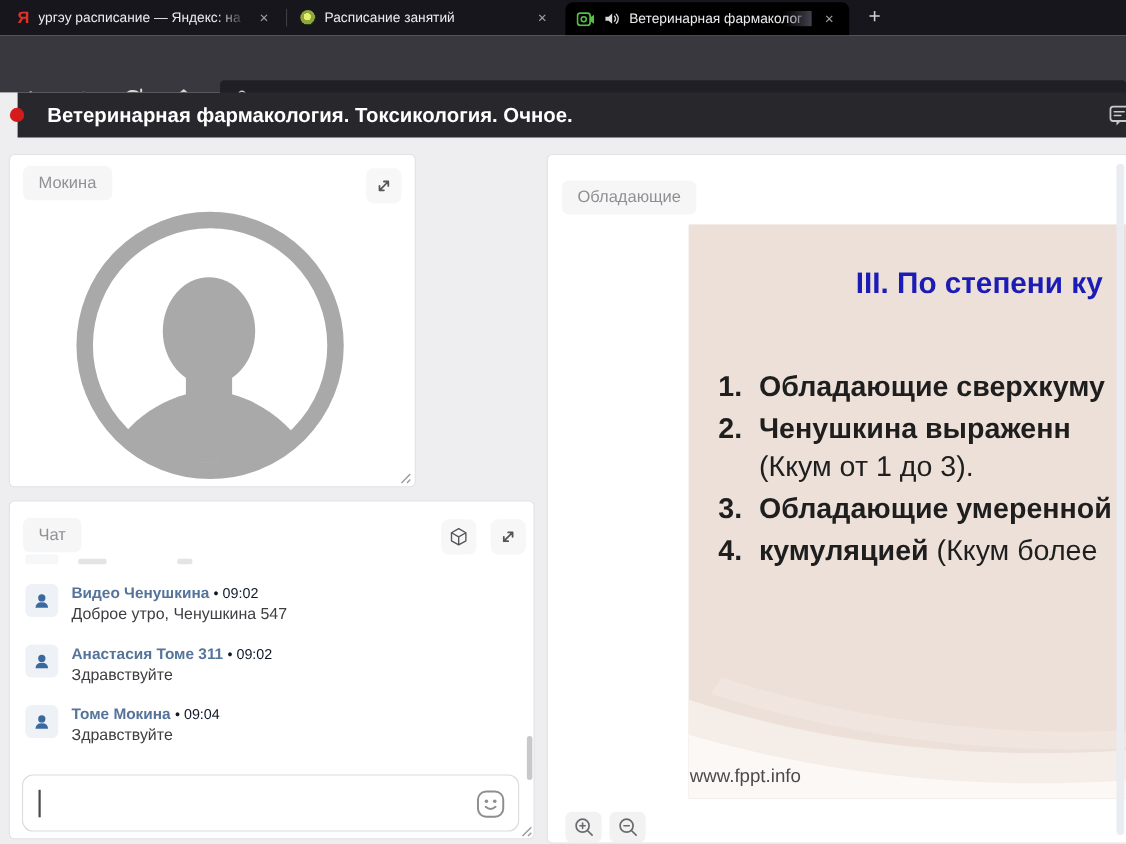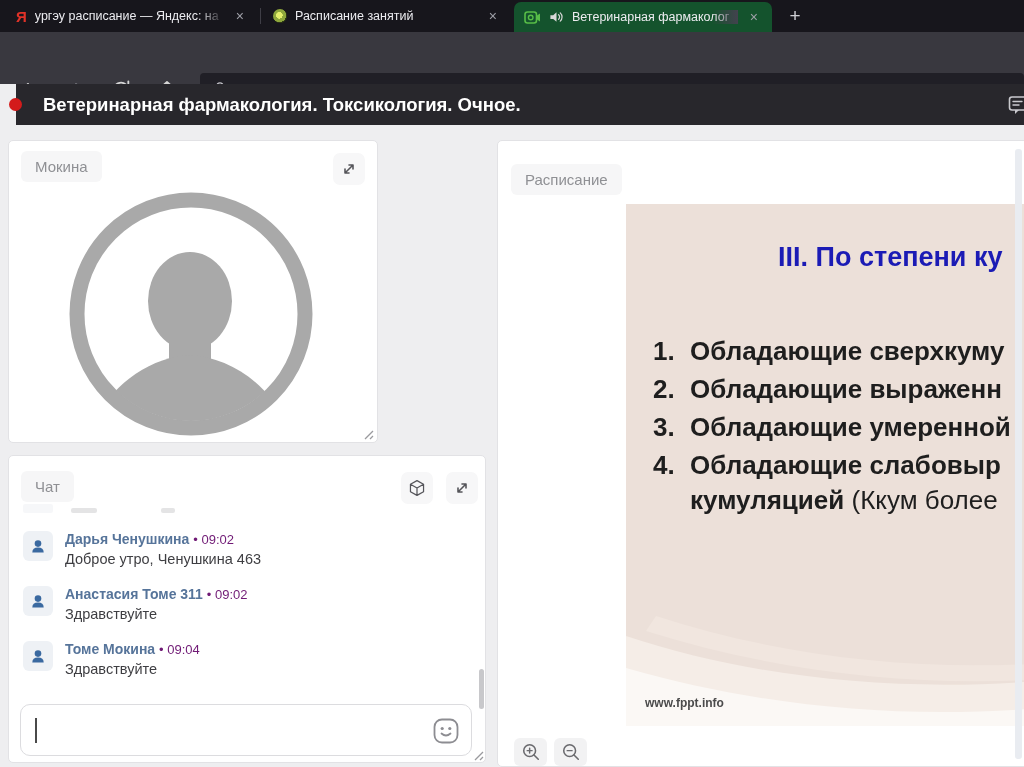--- a/index.html
+++ b/index.html
@@ -10,21 +10,21 @@
   }
   .abs{position:absolute}
 
   
   .tabbar{left:0;top:0;width:1024px;height:32px;background:#17161c}
   .tab{position:absolute;top:0;height:32px;display:flex;align-items:center;gap:8px;
        padding:0 10px;color:#ececf0;font-size:12.5px;box-sizing:border-box}
   .tab .ttl{white-space:nowrap;overflow:hidden;position:relative;flex:1}
   .tab .ttl::after{content:"";position:absolute;right:0;top:0;bottom:0;width:26px;
        background:linear-gradient(to right,rgba(23,22,28,0),#17161c)}
-  .tab.active{background:#14532d;border-radius:7px 7px 0 0;top:2px;height:30px}
+  .tab.active{background:#000000;border-radius:7px 7px 0 0;top:2px;height:30px}
   .tab.active .ttl::after{background:linear-gradient(to right,rgba(67,66,78,0),#43424e)}
   .tclose{color:#9fa0a8;font-size:14px;line-height:1;padding:2px 4px;cursor:default}
   .tsep{position:absolute;top:8px;width:1px;height:16px;background:#3f3e46}
   .yx{color:#e03228;font-weight:bold;font-size:15px;line-height:1}
   .grnlogo{width:14px;height:14px;border-radius:50%;
        background:radial-gradient(circle at 45% 45%, #e4ef6b 0 30%, #8ea73c 31% 62%, #2e3a14 63% 100%)}
   .newtab{position:absolute;left:782px;top:3px;width:26px;height:26px;color:#cfcfd4;
        font-size:19px;display:flex;align-items:center;justify-content:center;border-radius:4px}
 
   
@@ -49,21 +49,21 @@
   .chip{position:absolute;background:#f6f6f7;border-radius:6px;color:#8f9094;
         font-size:15px;padding:8px 14px;line-height:1;white-space:nowrap}
   .iconbtn{position:absolute;width:32px;height:32px;background:#f7f7f8;border-radius:7px;
         display:flex;align-items:center;justify-content:center}
 
   
   .msg{position:absolute;left:14px;display:flex;gap:12px}
   .msg-avatar{width:30px;height:30px;background:#eef1f5;border-radius:6px;flex:0 0 30px;
         display:flex;align-items:center;justify-content:center}
   .msg-name{font-size:14px;font-weight:bold;color:#56749a;white-space:nowrap}
-  .msg-time{font-size:13px;color:#701a75;font-weight:normal}
+  .msg-time{font-size:13px;color:#0f172a;font-weight:normal}
   .msg-text{font-size:14.5px;color:#3e3e42;margin-top:4px;white-space:nowrap}
   .pmark{position:absolute;background:#d8d8da;border-radius:2px;opacity:.7}
   .chat-scroll{position:absolute;left:470px;top:213px;width:5px;height:40px;background:#c8c8cb;border-radius:3px}
 
   .chat-input{position:absolute;left:11px;top:248px;width:452px;height:52px;background:#fff;
         border:1px solid #dcdcdf;border-radius:10px;box-sizing:border-box}
   .caret{position:absolute;left:14px;top:13px;width:2px;height:25px;background:#4a4a4a}
   .emojibtn{position:absolute;right:12px;top:13px;width:26px;height:26px}
 
   .rhandle{position:absolute;width:11px;height:11px}
@@ -71,21 +71,21 @@
   
   .slide{position:absolute;left:128px;top:63px;width:700px;height:522px;background:#ece0d9;overflow:hidden}
   .sl-title{position:absolute;left:152px;top:38px;font-size:27px;font-weight:bold;
         color:#1b1bb5;white-space:nowrap}
   .sl-list{position:absolute;left:27px;top:130px}
   .sl-item{display:grid;grid-template-columns:37px auto;font-size:26px;line-height:35px;
         color:#1e1e1e;margin-bottom:3px;white-space:nowrap}
   .sl-line1{font-weight:bold}
   .sl-line2{grid-column:2;font-weight:normal}
   .sl-b{font-weight:bold}
-  .sl-footer{position:absolute;left:19px;top:492px;font-size:12px;font-weight:bold;color:#4b4b4b}
+  .sl-footer{position:absolute;left:1px;top:492px;font-size:17px;font-weight:normal;color:#4b4b4b}
   .pres-scroll{position:absolute;left:517px;top:8px;width:7px;height:610px;background:#e9ecf1;border-radius:3px}
   .zoombtn{position:absolute;top:597px;width:33px;height:28px;background:#f2f2f3;border-radius:6px;
         display:flex;align-items:center;justify-content:center}
 </style>
 </head>
 <body>
 
 <div class="abs tabbar">
   <div class="tab" style="left:6px;width:252px">
     <span class="yx">Я</span>
@@ -201,22 +201,22 @@
   </div>
 
   <div class="msg" style="top:75px">
     <div class="msg-avatar">
       <svg width="18" height="18" viewBox="0 0 30 30">
           <circle cx="15" cy="11" r="5.5" fill="#3a69a0"></circle>
           <path d="M5.5,26 Q5.5,17.5 15,17.5 Q24.5,17.5 24.5,26 Z" fill="#3a69a0"></path>
         </svg>
     </div>
     <div>
-      <div class="msg-name"><span>Дарья Ченушкина</span> <span class="msg-time"><span>•</span> <span>09:02</span></span></div>
-      <div class="msg-text">Доброе утро, Ченушкина 463</div>
+      <div class="msg-name"><span>Видео Ченушкина</span> <span class="msg-time"><span>•</span> <span>09:02</span></span></div>
+      <div class="msg-text">Доброе утро, Ченушкина 547</div>
     </div>
   </div>
 
   <div class="msg" style="top:130px">
     <div class="msg-avatar">
       <svg width="18" height="18" viewBox="0 0 30 30">
           <circle cx="15" cy="11" r="5.5" fill="#3a69a0"></circle>
           <path d="M5.5,26 Q5.5,17.5 15,17.5 Q24.5,17.5 24.5,26 Z" fill="#3a69a0"></path>
         </svg>
     </div>
@@ -249,41 +249,41 @@
       <circle cx="16.8" cy="10.5" r="1.6" fill="#8d8d92"></circle>
       <path d="M8.5,15.5 Q13,19.5 17.5,15.5" fill="none" stroke="#8d8d92" stroke-width="1.8" stroke-linecap="round"></path>
     </svg>
   </div>
   <svg class="rhandle" style="left:464px;top:294px" viewBox="0 0 11 11">
     <path d="M10,2 L2,10 M10,7 L7,10" stroke="#9a9a9e" stroke-width="1.3" fill="none"></path>
   </svg>
 </div>
 
 <div class="panel pres">
-  <div class="chip" style="left:13px;top:23px">Расписание</div>
+  <div class="chip" style="left:13px;top:23px">Обладающие</div>
 
   <div class="slide">
     <div class="sl-title">III. По степени ку</div>
 
     <div class="sl-list">
       <div class="sl-item">
         <span class="sl-num sl-b">1.</span>
         <span class="sl-line1">Обладающие сверхкуму</span>
       </div>
       <div class="sl-item">
         <span class="sl-num sl-b">2.</span>
-        <span class="sl-line1">Обладающие выраженн</span>
+        <span class="sl-line1">Ченушкина выраженн</span>
+        <span class="sl-line2">(Ккум от 1 до 3).</span>
       </div>
       <div class="sl-item">
         <span class="sl-num sl-b">3.</span>
         <span class="sl-line1">Обладающие умеренной</span>
       </div>
       <div class="sl-item">
         <span class="sl-num sl-b">4.</span>
-        <span class="sl-line1">Обладающие слабовыр</span>
         <span class="sl-line2"><span class="sl-b">кумуляцией</span><span> (Ккум более</span></span>
       </div>
     </div>
 
     <svg class="abs" style="left:0;top:402px" width="700" height="120" viewBox="0 0 700 120">
       <path d="M30,10 C260,85 520,70 700,-5 L700,20 C500,85 260,100 20,25 Z" fill="#f1e6df"></path>
       <path d="M0,30 C210,100 480,95 700,12 L700,120 L0,120 Z" fill="#f5ede7"></path>
       <path d="M0,62 C230,128 470,118 700,45 L700,120 L0,120 Z" fill="#fbf8f5"></path>
     </svg>
     <div class="sl-footer">www.fppt.info</div>

